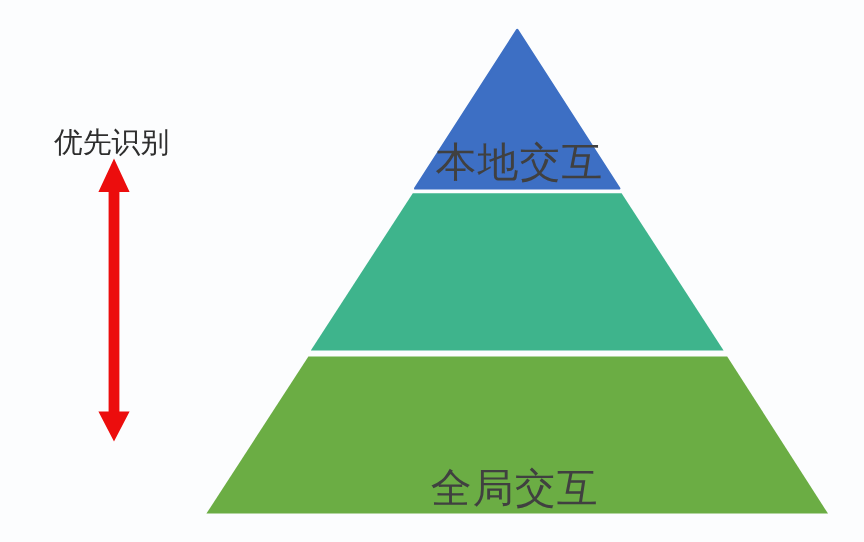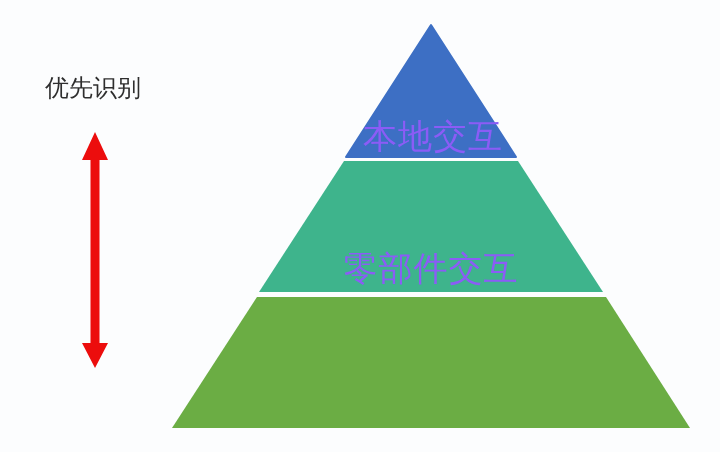--- a/index.html
+++ b/index.html
@@ -21,36 +21,37 @@
     top: 0;
     width: 720px;
     height: 452px;
     display: block;
   }
   .tier-label {
     position: absolute;
     transform: translate(-50%, -50%);
     font-size: 34px;
     line-height: 1;
-    color: #8b5cf6;
+    color: #404040;
     white-space: nowrap;
     letter-spacing: 1px;
     font-family: "Liberation Sans", "DejaVu Sans", sans-serif;
   }
   .tier-label.top    { left: 433px; top: 136px; }
   .tier-label.middle { left: 431px; top: 268px; }
   .tier-label.bottom { left: 429px; top: 407px; }
   .side-label {
     position: absolute;
     left: 45px;
     font-size: 24px;
     line-height: 1;
     color: #2e2e2e;
     white-space: nowrap;
     font-family: "Liberation Serif", "DejaVu Serif", serif;
+    margin-top: 32px;
   }
   .side-label.top    { top: 76px; }
   .side-label.bottom { top: 397px; }
 </style>
 </head>
 <body>
 
 <div class="stage">
 
   <svg viewBox="0 0 720 452" xmlns="http://www.w3.org/2000/svg">
@@ -60,19 +61,19 @@
 
     <polygon points="344,161 518,161 603,292 259,292" fill="#3eb48c"></polygon>
 
     <polygon points="257,297 606,297 690,428 172,428" fill="#6bad44"></polygon>
 
     <polygon points="95,132 108,160 99.5,160 99.5,343 108,343 95,368 82,343 90.5,343 90.5,160 82,160" fill="#ec0d0d"></polygon>
   </svg>
 
   <div class="tier-label top">本地交互</div>
 
-  <div class="tier-label middle">零部件交互</div>
 
+  <div class="tier-label bottom">全局交互</div>
 
   <div class="side-label top">优先识别</div>
 
 
 </div>
 
 </body></html>

